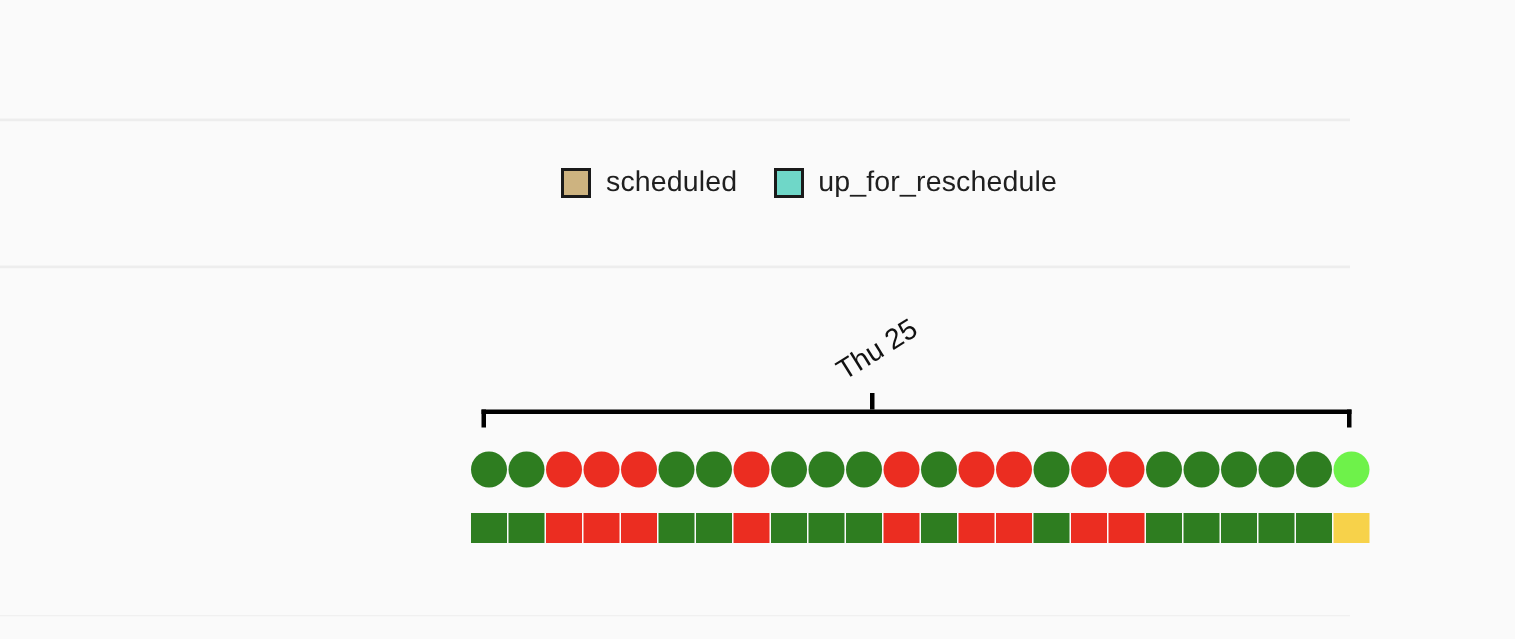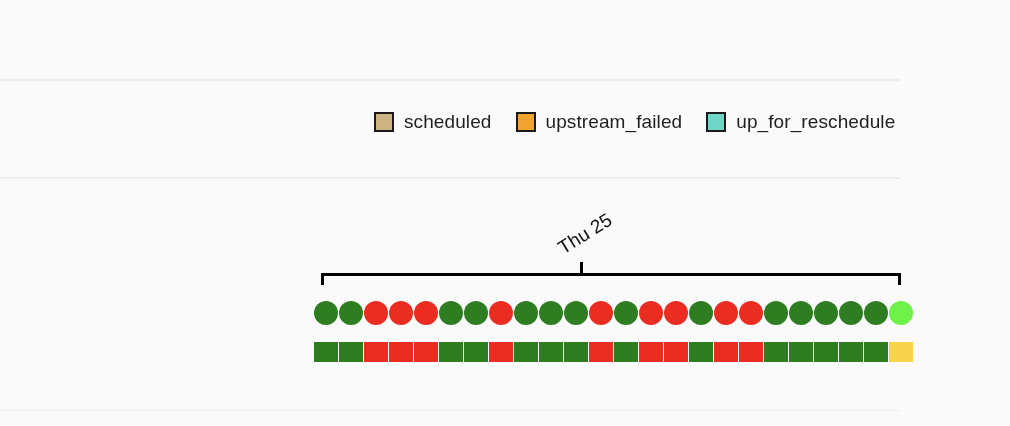--- a/index.html
+++ b/index.html
@@ -161,24 +161,20 @@
 
 <div class="panel" id="top-strip"></div>
 
 <div class="panel" id="legend-band">
   <div id="legend-row">
       <div class="legend-item">
         <span class="legend-swatch" style="background: rgb(205, 179, 128);"></span>
         <span class="legend-label">scheduled</span>
       </div>
       <div class="legend-item">
-        <span class="legend-swatch" style="background: rgb(240, 163, 46);"></span>
-        <span class="legend-label">upstream_failed</span>
-      </div>
-      <div class="legend-item">
         <span class="legend-swatch" style="background: rgb(111, 215, 200);"></span>
         <span class="legend-label">up_for_reschedule</span>
       </div>
     </div>
 </div>
 
 <div class="panel" id="chart-band">
 
   <div id="axis-bracket">
     <div class="axis-line"></div>

